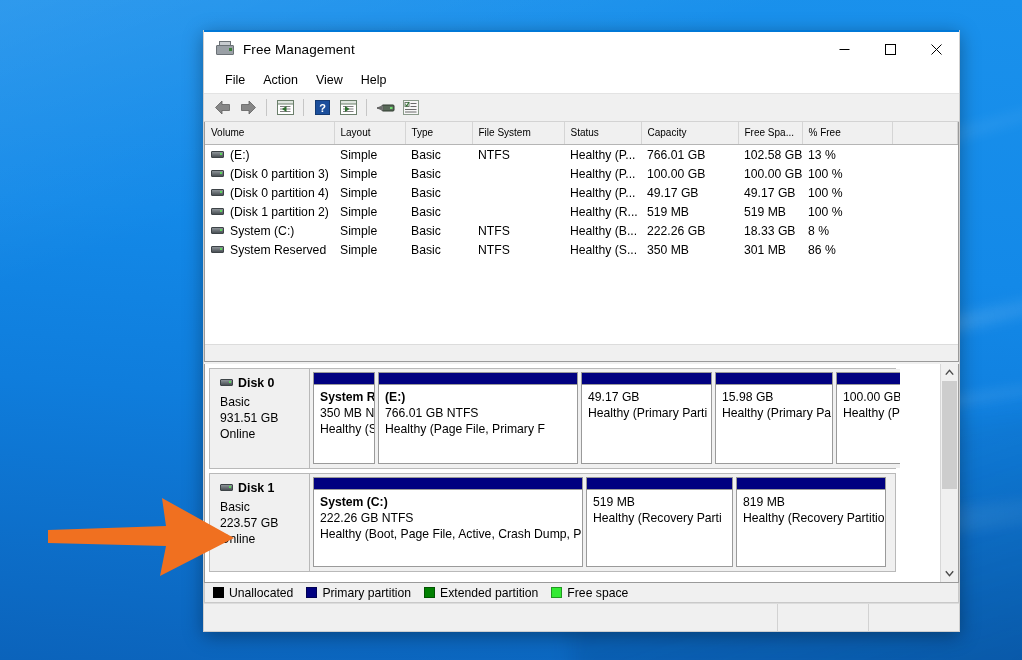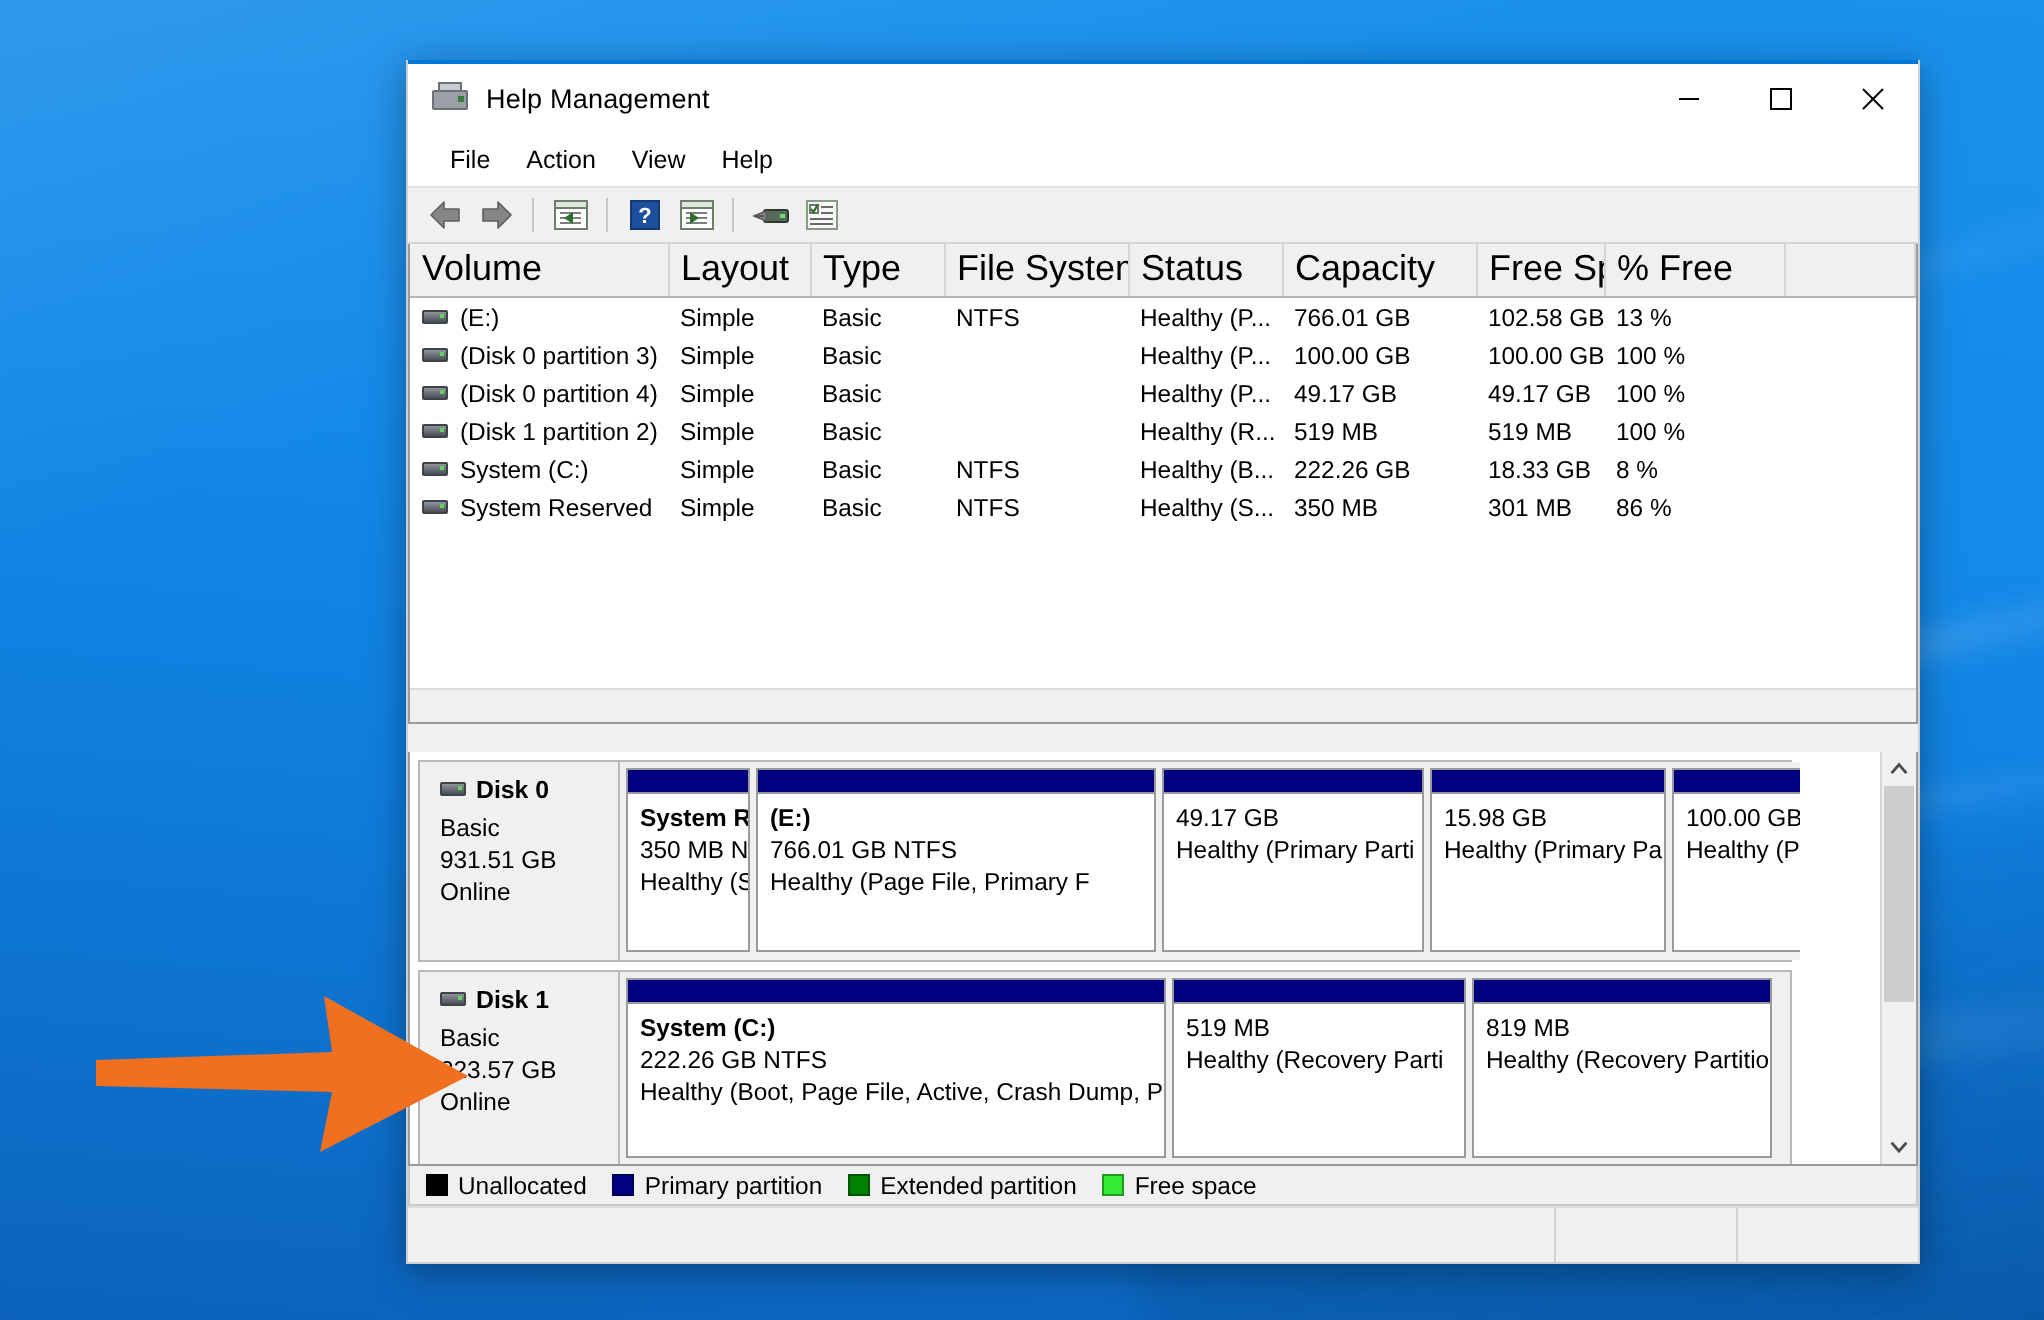--- a/index.html
+++ b/index.html
@@ -45,32 +45,32 @@
     display:flex;align-items:center;padding-left:6px;gap:2px;flex:0 0 auto;}
   .tbtn{width:24px;height:22px;display:flex;align-items:center;justify-content:center;cursor:default;}
   .tsep{width:1px;height:17px;background:#c6c6c6;margin:0 4px;}
 
   
   .listpane{flex:0 0 239px;background:#fff;border:1px solid #9a9a9a;border-top:none;
     margin:0;overflow:hidden;position:relative;}
   table.vol{border-collapse:collapse;width:100%;table-layout:fixed;}
   table.vol th{
     background:#f0f0f0;border-right:1px solid #d5d5d5;border-bottom:1px solid #b5b5b5;
-    font-weight:normal;font-size:18px;text-align:left;padding:2px 0 3px 6px;color:#000;height:17px;
+    font-weight:normal;font-size:10px;text-align:left;padding:2px 0 3px 6px;color:#000;height:17px;
     white-space:nowrap;overflow:hidden;}
   table.vol td{font-size:12.2px;padding:1px 0 1px 6px;color:#000;white-space:nowrap;height:17px;overflow:hidden;}
   table.vol td.ind{padding-left:6px;}
   .drvicon{display:inline-block;width:13px;height:7px;background:linear-gradient(#8e9499,#4a5055);
     border:1px solid #3d4347;box-sizing:border-box;border-radius:1px;vertical-align:middle;
     margin-right:6px;position:relative;top:-1px;}
   .drvicon::after{content:"";position:absolute;right:1px;top:1px;width:2px;height:2px;background:#5bd75b;}
   .hpane{position:absolute;left:0;right:0;bottom:0;height:16px;background:#f0f0f0;border-top:1px solid #dcdcdc;}
 
   
-  .gfxpane{flex:1 1 auto;background:#fff;border:1px solid #9a9a9a;border-top:none;margin-top:14px;
+  .gfxpane{flex:1 1 auto;background:#fff;border:1px solid #9a9a9a;border-top:none;margin-top:2px;
     position:relative;overflow:hidden;display:flex;gap:40px;}
   .gfxinner{flex:1 1 auto;display:flex;flex-direction:column;padding:0;overflow:hidden;}
 
   .diskrow{display:flex;border:1px solid #b9b9b9;margin:4px 4px 0 4px;background:#f0f0f0;flex:0 0 auto;}
   .diskinfo{width:100px;flex:0 0 100px;border-right:1px solid #b9b9b9;padding:7px 8px 6px 10px;box-sizing:border-box;background:#f0f0f0;}
   .diskinfo .dname{font-size:12.4px;font-weight:bold;color:#000;margin-bottom:4px;white-space:nowrap;}
   .diskinfo .dname .drvicon{margin-right:5px;}
   .diskinfo .dl{font-size:12.2px;color:#000;line-height:16px;white-space:nowrap;}
   .parts{flex:1 1 auto;display:flex;padding:3px 2px 4px 3px;gap:3px;background:#f0f0f0;box-sizing:border-box;}
   .part{background:#fff;border:1px solid #9a9a9a;box-sizing:border-box;display:flex;flex-direction:column;overflow:hidden;min-width:0;}
@@ -111,21 +111,21 @@
 </div>
 
 <div id="win">
 
   <div class="titlebar">
     <div class="appicon">
       <div class="top"></div>
         <div class="body"></div>
         <div class="dot"></div>
     </div>
-    <div class="title">Help Management</div>
+    <div class="title">Free Management</div>
     <div class="spacer"></div>
     <div class="wbtn">
       <svg width="11" height="11" viewBox="0 0 11 11">
           <line x1="0.5" y1="5.5" x2="10.5" y2="5.5" stroke="#000" stroke-width="1"></line>
         </svg>
     </div>
     <div class="wbtn">
       <svg width="11" height="11" viewBox="0 0 11 11">
           <rect x="0.5" y="0.5" width="10" height="10" fill="none" stroke="#000" stroke-width="1"></rect>
         </svg>

